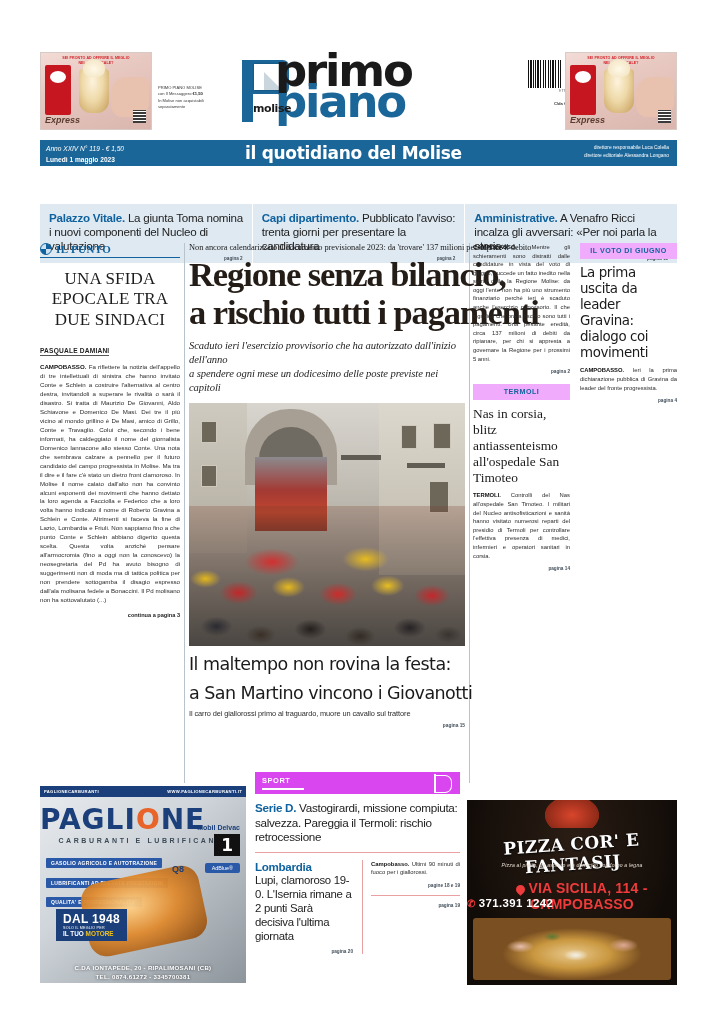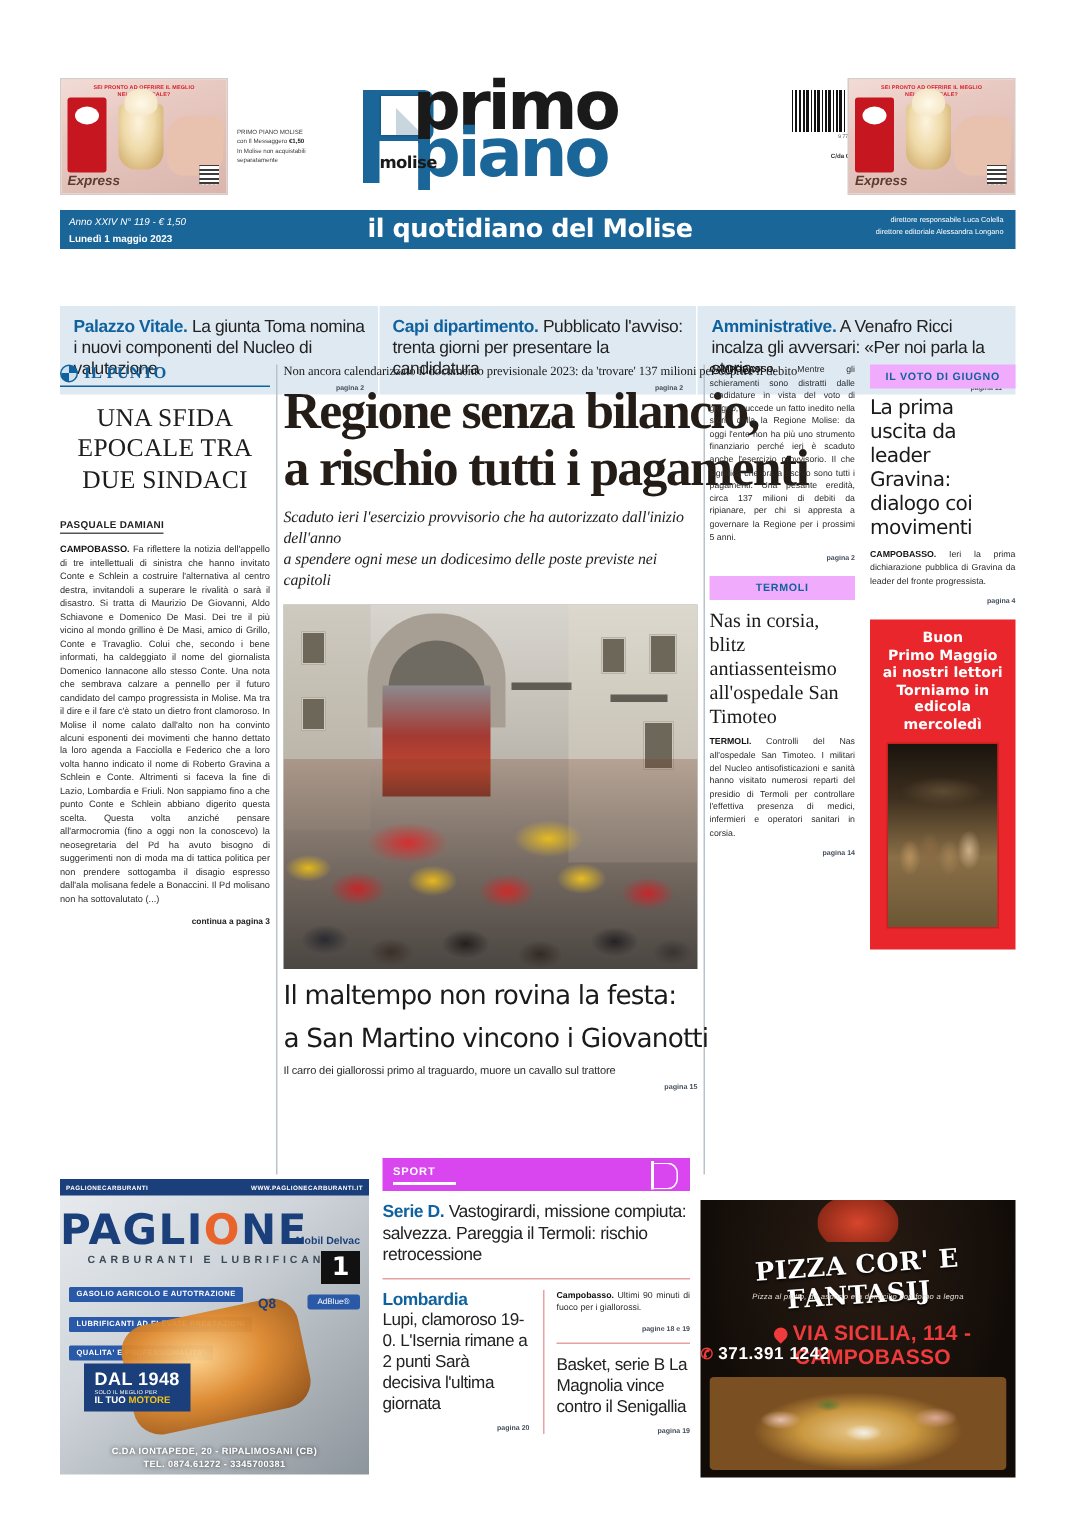--- a/index.html
+++ b/index.html
@@ -483,28 +483,20 @@
         <div class="body-s"><b>TERMOLI.</b><span> Controlli del Nas all'ospedale San Timoteo. I militari del Nucleo antisofisticazioni e sanità hanno visitato numerosi reparti del presidio di Termoli per controllare l'effettiva presenza di medici, infermieri e operatori sanitari in corsia.</span></div>
         <div class="pg-r">pagina 14</div>
       </div>
 
       <div class="rc">
         <div class="sectlabel">IL VOTO DI GIUGNO</div>
         <div class="sect-sans">La prima uscita da leader Gravina: dialogo coi movimenti</div>
         <div class="body-s"><b>CAMPOBASSO.</b><span> Ieri la prima dichiarazione pubblica di Gravina da leader del fronte progressista.</span></div>
         <div class="pg-r">pagina 4</div>
 
-        <div style="margin-top:10px;" class="redbox">
-          <span>Buon</span><br>
-          <span>Primo Maggio</span><br>
-          <span>ai nostri lettori</span><br>
-          <span>Torniamo in edicola</span><br>
-          <span>mercoledì</span>
-          <div class="redbox-img"></div>
-        </div>
       </div>
     </div>
   </div>
 
   <div class="adPaglione">
     <div class="pg-top">
       <span>PAGLIONECARBURANTI</span>
       <span>WWW.PAGLIONECARBURANTI.IT</span>
     </div>
     <div class="pg-logo"><span>PAGLI</span><span class="drop">O</span><span>NE</span></div>
@@ -541,21 +533,20 @@
     <div class="sport-cols">
       <div class="sp-l">
         <div class="sp-h">Lombardia</div>
         <div class="sp-t">Lupi, clamoroso 19-0. L'Isernia rimane a 2 punti Sarà decisiva l'ultima giornata</div>
         <div class="sp-pg">pagina 20</div>
       </div>
       <div class="sp-r">
         <div class="sp-sm"><b>Campobasso.</b><span> Ultimi 90 minuti di fuoco per i giallorossi.</span></div>
         <div class="sp-pg">pagine 18 e 19</div>
         <div class="sp-div"></div>
-        <div class="sp-t">Basket, serie B La Magnolia vince contro il Senigallia</div>
         <div class="sp-pg">pagina 19</div>
       </div>
     </div>
   </div>
 
   <div class="adPizza">
     <div class="pz-top"></div>
     <div class="pz-title">PIZZA COR' E FANTASIJ</div>
     <div class="pz-sub">Pizza al piatto, da asporto e a domicilio con forno a legna</div>
     <div class="pz-addr"><span class="pz-pin"></span><span class="hl">VIA SICILIA, 114 - CAMPOBASSO</span></div>

